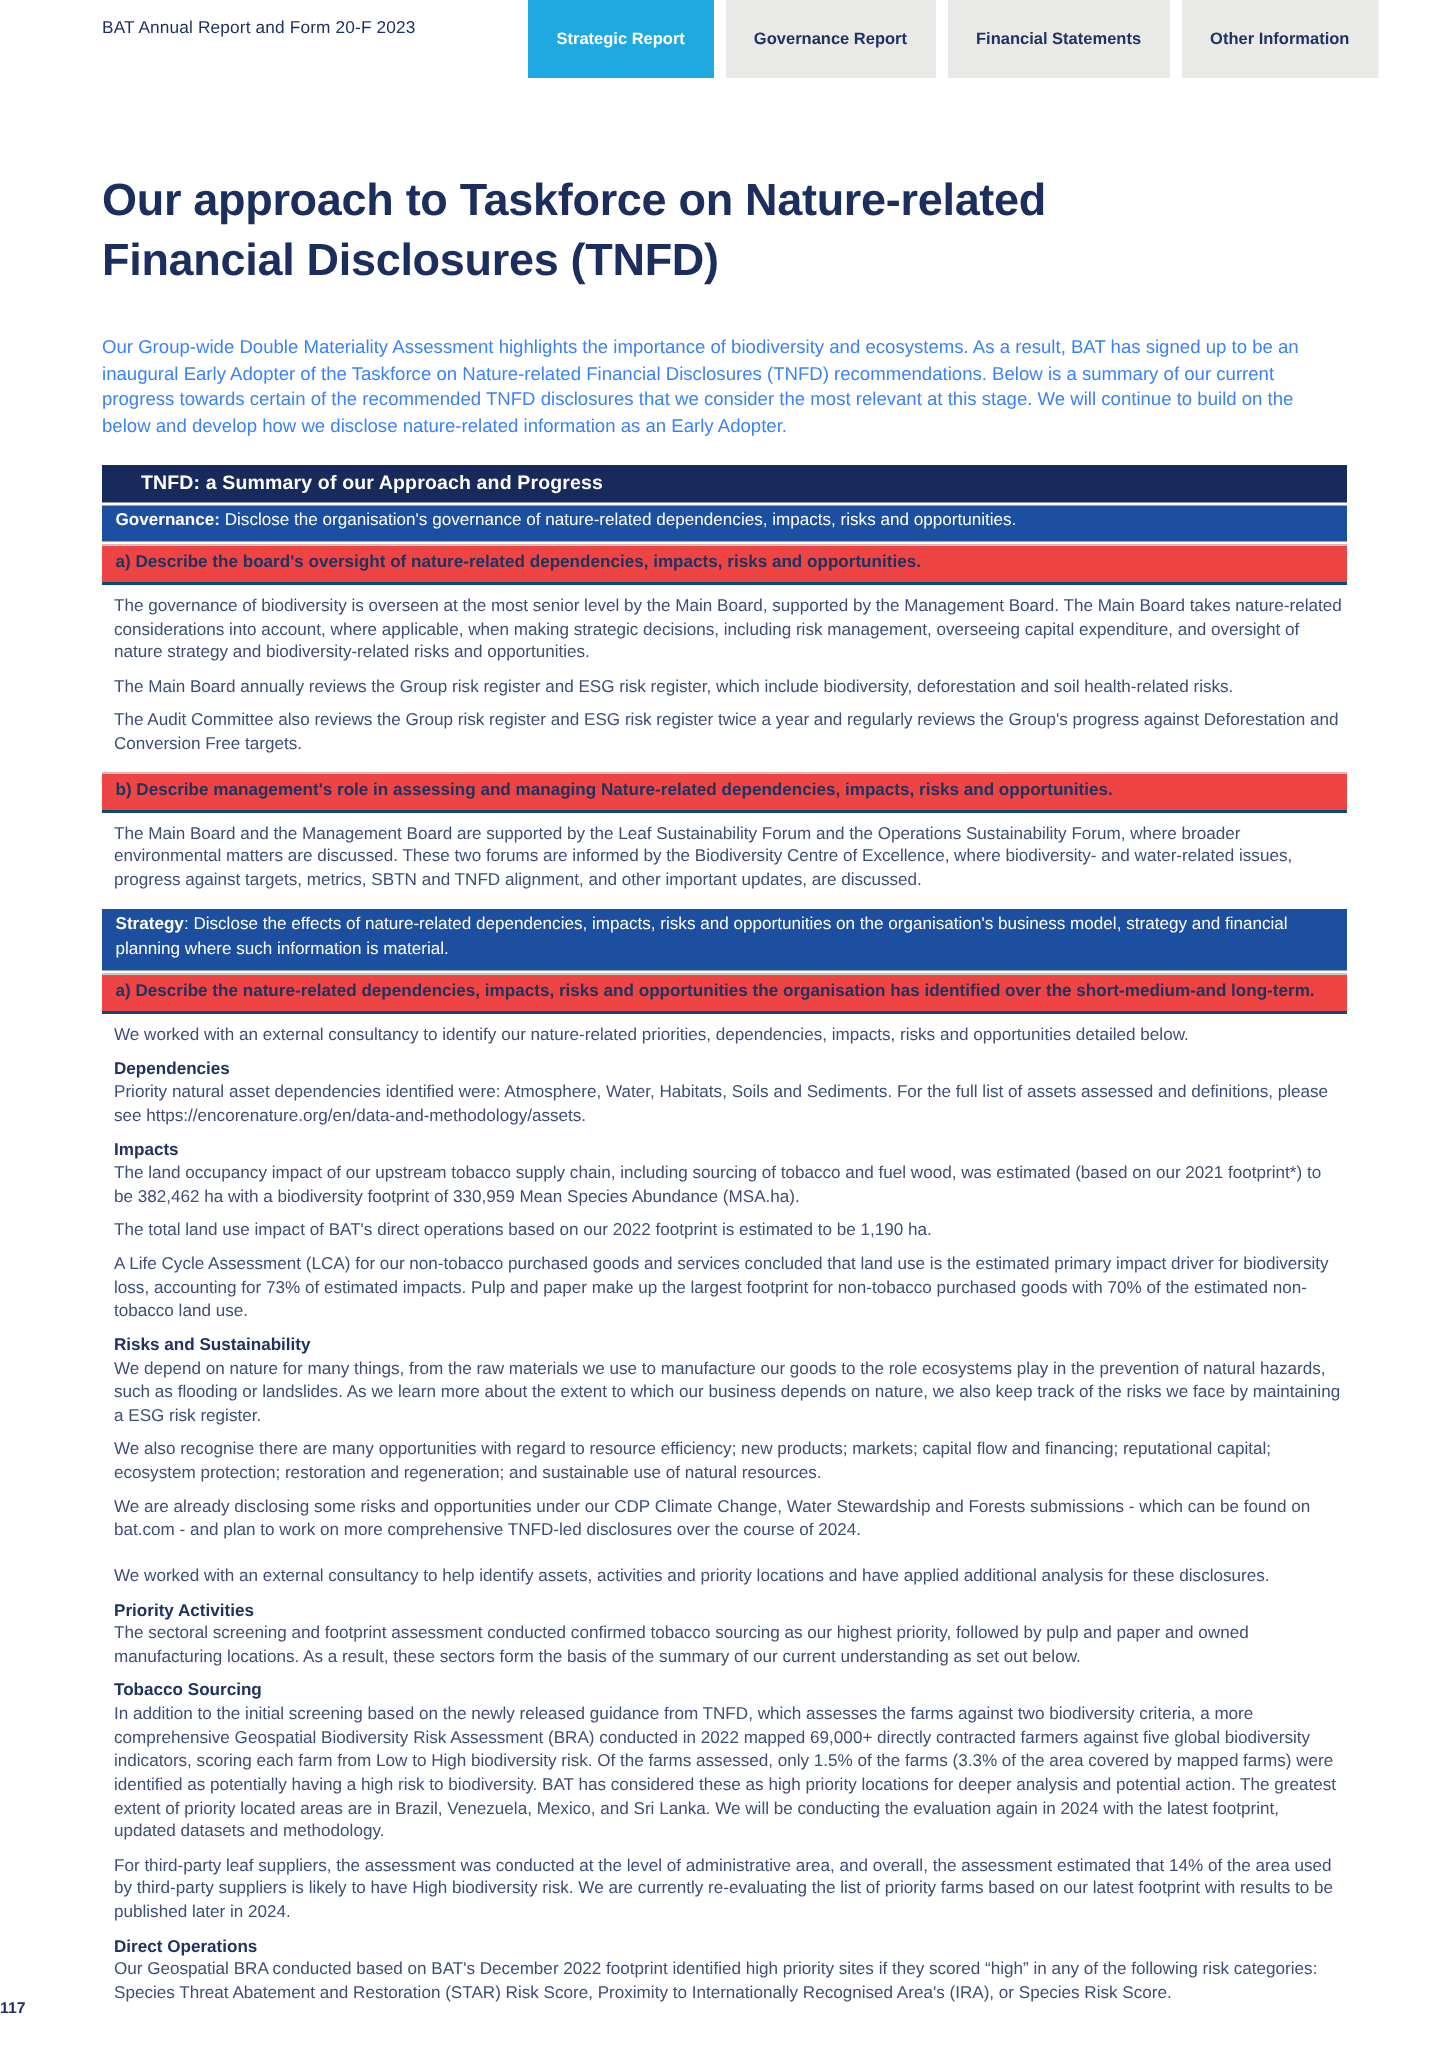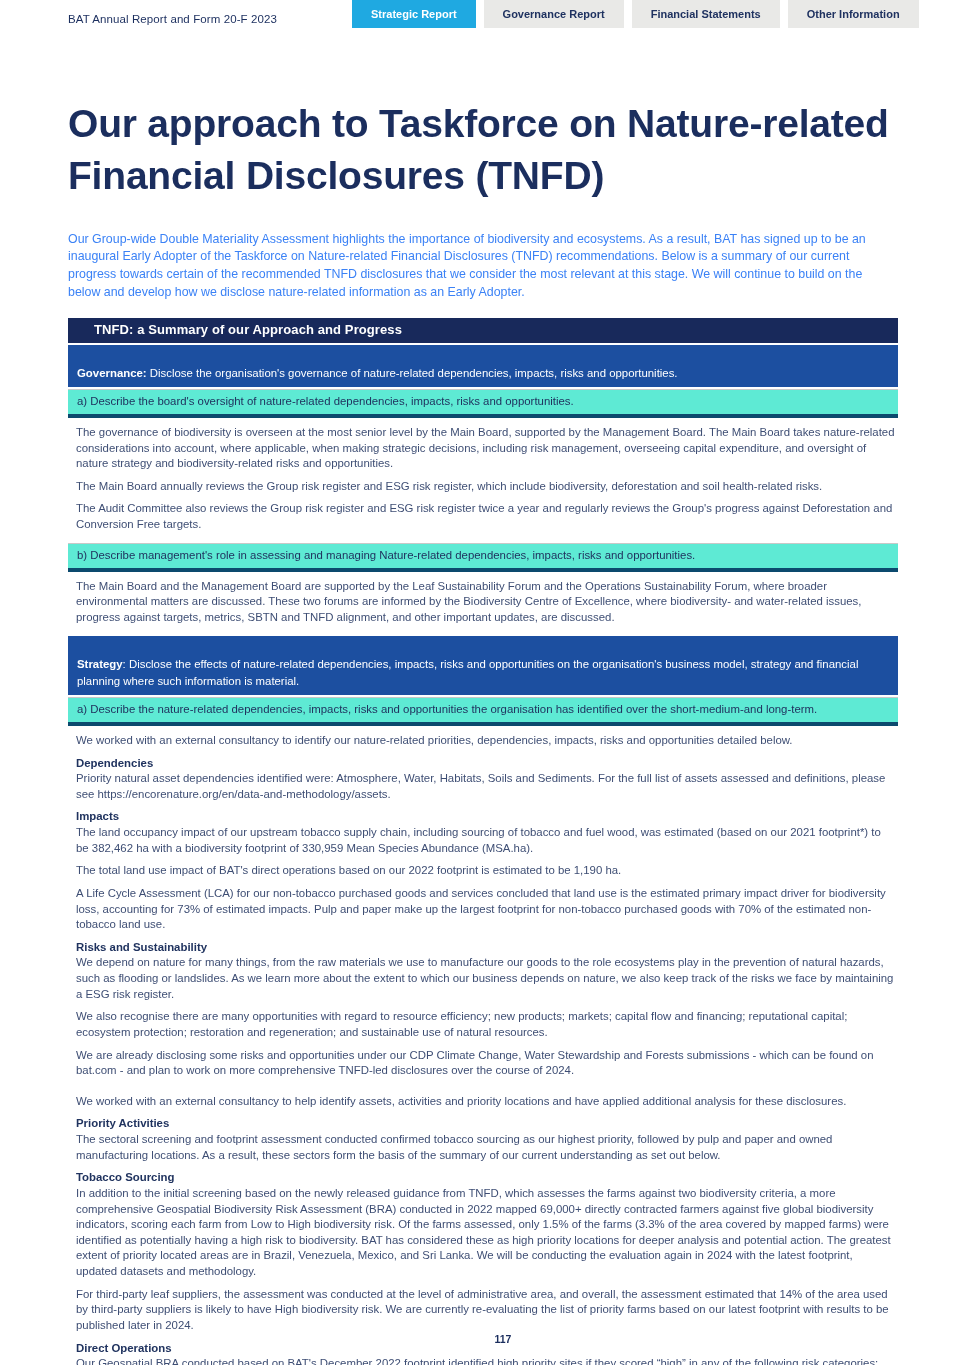--- a/index.html
+++ b/index.html
@@ -5,52 +5,52 @@
   * { margin:0; padding:0; box-sizing:border-box; }
   html,body { background:#ffffff; }
   body { font-family:"Liberation Sans", sans-serif; }
   .page { position:relative; width:966px; height:1365px; background:#ffffff; overflow:hidden; margin:0 auto; }
 
   
   .topbar { position:relative; height:38px; width:100%; }
   .brand { position:absolute; left:68px; top:0; height:38px; display:flex; align-items:center;
            font-weight:normal; font-size:11.5px; letter-spacing:0.1px; color:#1B2E5E; }
   .tabs { position:absolute; left:352px; top:0; display:flex; gap:8px; }
-  .tab { height:28px; padding:0 19px; display:flex; align-items:center; font-weight:bold;
+  .tab { height:52px; padding:0 19px; display:flex; align-items:center; font-weight:bold;
          font-size:11px; color:#1F3260; background:#E9E9E7; white-space:nowrap; cursor:pointer; }
   .tab.active { background:#1FA9E1; color:#ffffff; }
 
   
   .content { padding:0 68px; }
-  .page-title { margin-top:60px; font-size:39px; line-height:1.33; font-weight:bold;
+  .page-title { margin-top:76px; font-size:30px; line-height:1.33; font-weight:bold;
                 color:#1B2E5E; letter-spacing:-0.2px; }
   .intro { margin-top:29px; font-size:12.4px; line-height:1.43; color:#3b82f6; width:830px; }
 
   
   .tnfd { margin-top:16px; width:830px; }
   .row { margin-top:2px; }
   .row:first-child { margin-top:0; }
   .row.title-row { background:#18295B; color:#ffffff; font-weight:bold; font-size:13px;
                    padding:4px 26px 6px; letter-spacing:0.1px; }
   .row.category { background:#1C4FA0; color:#ffffff; font-size:11.4px; line-height:1.5;
-                  padding:20px 9px 5px; }
+                  padding:2px 9px 5px; }
   .row.category .lead { font-weight:bold; }
-  .row.question { background:#5eead4; color:#20335F; font-weight:normal; font-size:11.4px;
+  .row.question { background:#ef4444; color:#20335F; font-weight:bold; font-size:11.4px;
                   line-height:1.5; padding:3px 9px 4px 22px; text-indent:-13px;
-                  border-top:1px solid #C8C8C8; border-bottom:4px solid #0c4a6e; }
+                  border-top:1px solid #C8C8C8; border-bottom:2px solid #0c4a6e; }
   .row.body { background:#ffffff; color:#3E4E74; font-size:11.4px; line-height:1.37;
               padding:5px 2px 8px 8px; }
   .row.body .subhead { font-weight:bold; color:#20335F; margin-top:7px; }
   .row.body .para { margin-top:7px; }
   .row.body .subhead + .para { margin-top:0; }
   .row.body > :first-child { margin-top:0; }
 
   
-  .page-num { position:absolute; left:0; right:0; bottom:20px; text-align:center;
-              font-weight:bold; font-size:10.5px; color:#1B2E5E;padding-left:40px; }
+  .page-num { position:absolute; left:0; right:0; bottom:20px; 
+              font-weight:bold; font-size:10.5px; color:#1B2E5E; }
 </style>
 </head>
 <body>
 
 <div class="page">
 
   <div class="topbar">
     <div class="brand">BAT Annual Report and Form 20-F 2023</div>
     <div class="tabs">
         <div class="tab active">Strategic Report</div>

